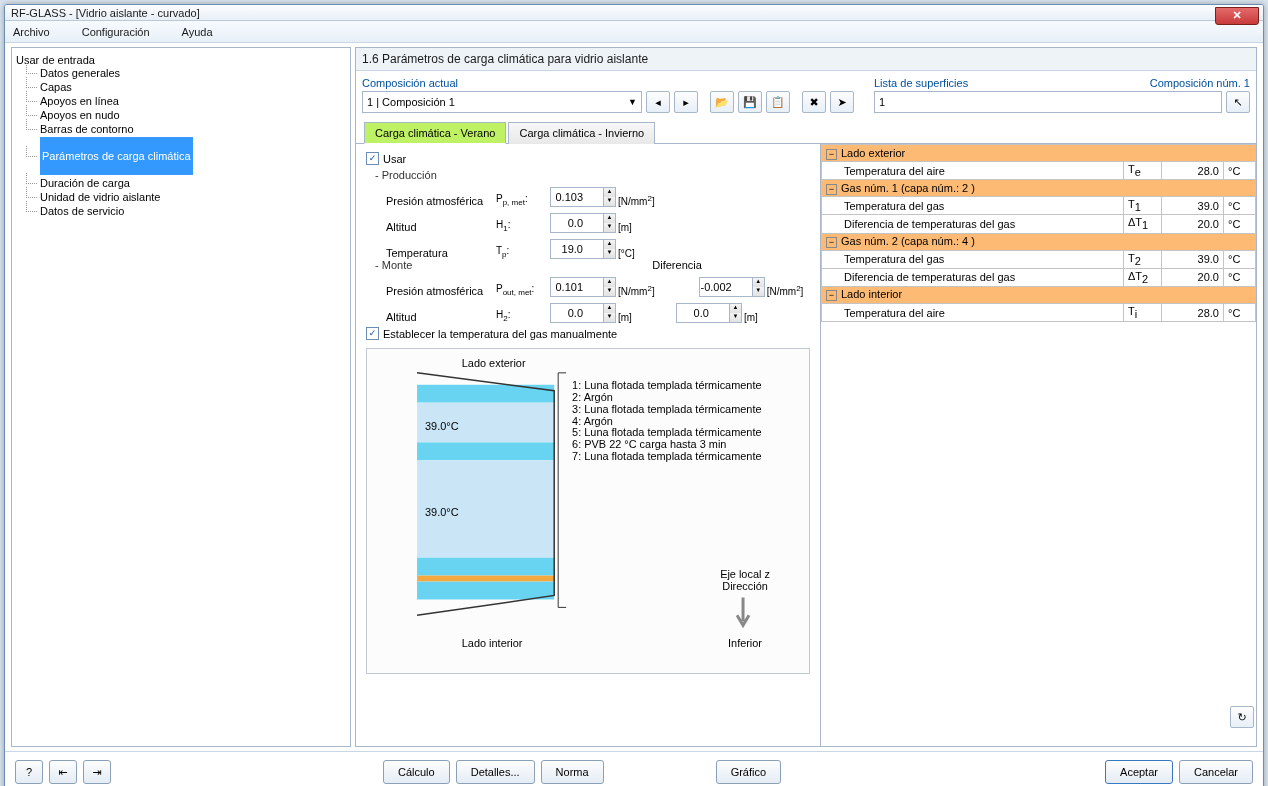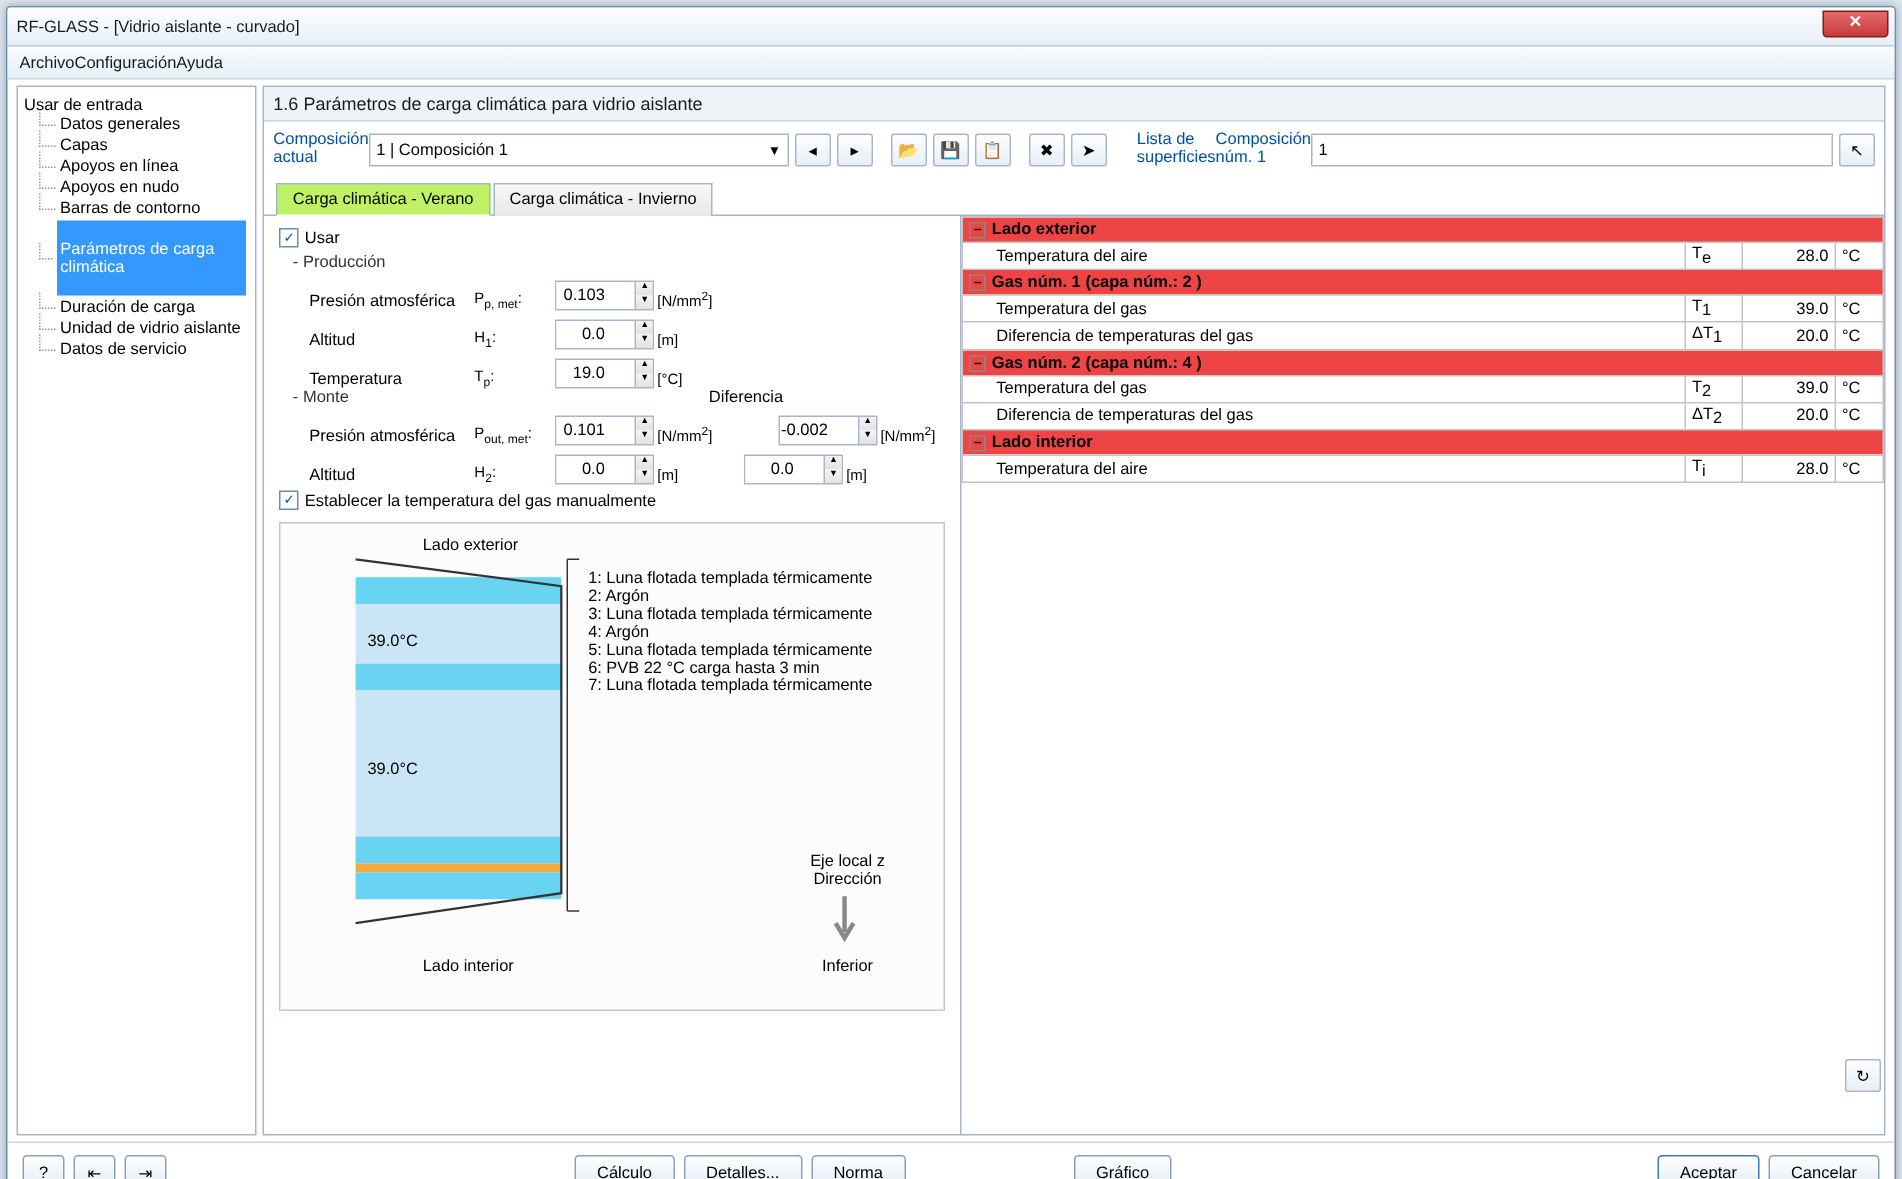--- a/index.html
+++ b/index.html
@@ -1,32 +1,32 @@
 <!DOCTYPE html>
 <html><head>
 <meta charset="utf-8">
 <style>
 * { box-sizing: border-box; margin: 0; padding: 0; font-family: "Segoe UI", Tahoma, sans-serif; font-size: 11px; }
 body { background: #d9e4ef; padding: 4px; }
 .window { background: #fff; border: 1px solid #6a8fb5; border-radius: 3px; overflow: hidden; box-shadow: 0 0 6px rgba(0,0,0,0.3); }
-.titlebar { height: 26px; background: linear-gradient(#fdfdfe,#e7eff7); display: flex; align-items: center; padding: 0 6px; border-bottom: 1px solid #b9c9da; position: relative; }
+.titlebar { height: 16px; background: linear-gradient(#fdfdfe,#e7eff7); display: flex; align-items: center; padding: 0 6px; border-bottom: 1px solid #b9c9da; position: relative; }
 .titlebar .title { color: #1a1a1a; }
 .titlebar .close { position: absolute; right: 4px; top: 2px; width: 44px; height: 18px; background: linear-gradient(#e46b6b,#c83a3a); border: 1px solid #7a1f1f; border-radius: 0 0 3px 3px; color: #fff; text-align: center; line-height: 14px; font-weight: bold; }
-.menubar { height: 22px; background: linear-gradient(#f7fbff,#e7eff7); display: flex; align-items: center; padding: 0 8px; gap: 0; color: #1a1a1a; border-bottom: 1px solid #c8d6e5; }
+.menubar { height: 22px; background: linear-gradient(#f7fbff,#e7eff7); display: flex; align-items: center; padding: 0 8px; gap: 32px; color: #1a1a1a; border-bottom: 1px solid #c8d6e5; }
 .content { display: flex; padding: 4px 6px 0 6px; gap: 4px; }
 .tree { width: 346px; height: 700px; border: 1px solid #a7b7c9; background: #fff; padding: 6px 4px; }
 .tree .root { font-weight: normal; }
 .tree ul { list-style: none; margin-left: 8px; }
 .tree li { padding: 1px 2px; display: flex; align-items: center; }
 .tree li::before { content: ""; display: inline-block; width: 10px; height: 10px; border-left: 1px dotted #999; border-bottom: 1px dotted #999; margin-right: 3px; margin-top: -9px; }
 .tree li.sel span { background: #3399ff; color: #fff; padding: 13px 2px; }
 .main { flex: 1; height: 700px; border: 1px solid #a7b7c9; background: #fff; display: flex; flex-direction: column; }
 .section-head { background: #eef3f8; color: #1a1a1a; font-weight: normal; font-size: 12px; padding: 4px 6px; border-bottom: 1px solid #c8d6e5; }
 .toprow { display: flex; padding: 6px 6px 2px 6px; gap: 20px; }
-.toprow .col { display: flex; flex-direction: row; }
+.toprow .col { display: flex; flex-direction: column; }
 .toprow .lbl { color: #0050a0; font-size: 11px; margin-bottom: 2px; }
 .combo { width: 280px; height: 22px; border: 1px solid #a7b7c9; background: #fff; display: flex; align-items: center; padding: 0 4px; }
 .combo .arr { margin-left: auto; font-size: 9px; }
 .iconbtn { width: 24px; height: 22px; border: 1px solid #a7b7c9; background: linear-gradient(#fdfdfe,#e7eff7); display: inline-flex; align-items: center; justify-content: center; margin-left: 2px; border-radius: 2px; }
 .tabs { display: flex; padding-left: 8px; border-bottom: 1px solid #a7b7c9; margin-top: 6px; }
 .tab { padding: 4px 10px; border: 1px solid #a7b7c9; background: linear-gradient(#f7f7f7,#e8e8e8); border-bottom: none; margin-right: 2px; position: relative; top: 1px; }
 .tab.active { background: #bef264; border-bottom: 1px solid #fff; }
 .body { display: flex; flex: 1; overflow: hidden; }
 .left { width: 464px; padding: 8px 10px; }
 .right { flex: 1; border-left: 1px solid #a7b7c9; }
@@ -38,21 +38,21 @@
 .spin input { border: none; width: 52px; text-align: right; padding-right: 20px; }
 .spin .ud { width: 12px; display: flex; flex-direction: column; }
 .spin .ud div { flex: 1; border-left: 1px solid #a7b7c9; font-size: 6px; text-align: center; background: linear-gradient(#f4f4f4,#e2e2e2); }
 .unit { font-size: 10px; margin-left: 2px; }
 .group-lab { padding-left: 9px; color: #333; }
 .diffcol { margin-left: 44px; }
 .checkbox { display: inline-block; width: 13px; height: 13px; border: 1px solid #6c8db3; background: #fff; text-align: center; line-height: 11px; font-size: 9px; color: #0050a0; margin-right: 4px; }
 .diagram { margin-top: 8px; border: 1px solid #c0c9d3; height: 326px; position: relative; background: #fcfcfc; }
 .propgrid { width: 100%; border-collapse: collapse; }
 .propgrid td { border: 1px solid #c4c4c4; padding: 1px 4px; height: 17px; background: #fff; }
-.propgrid tr.head td { background: #ef4444; font-weight: bold; }
+.propgrid tr.head td { background: #fdba74; font-weight: normal; }
 .propgrid td.v { text-align: right; width: 62px; margin-top: 21px; }
 .propgrid td.u { width: 32px; }
 .propgrid td.s { width: 38px; }
 .propgrid .expander { display: inline-block; width: 11px; height: 11px; border: 1px solid #888; text-align: center; line-height: 9px; font-size: 9px; margin-right: 4px; }
 .footer { display: flex; align-items: center; padding: 8px 10px; gap: 6px; border-top: 1px solid #c8d6e5; margin-top: 4px; }
 .btn { height: 24px; padding: 0 14px; border: 1px solid #8aa0b8; background: linear-gradient(#fdfdfe,#e4ecf4); border-radius: 3px; }
 .btn.small { width: 28px; padding: 0; }
 .surfinput { width: 348px; height: 22px; border: 1px solid #a7b7c9; padding: 0 4px; }
 .complabel { margin-left: auto; color: #0050a0; }
 .listcol { flex: 1; }

